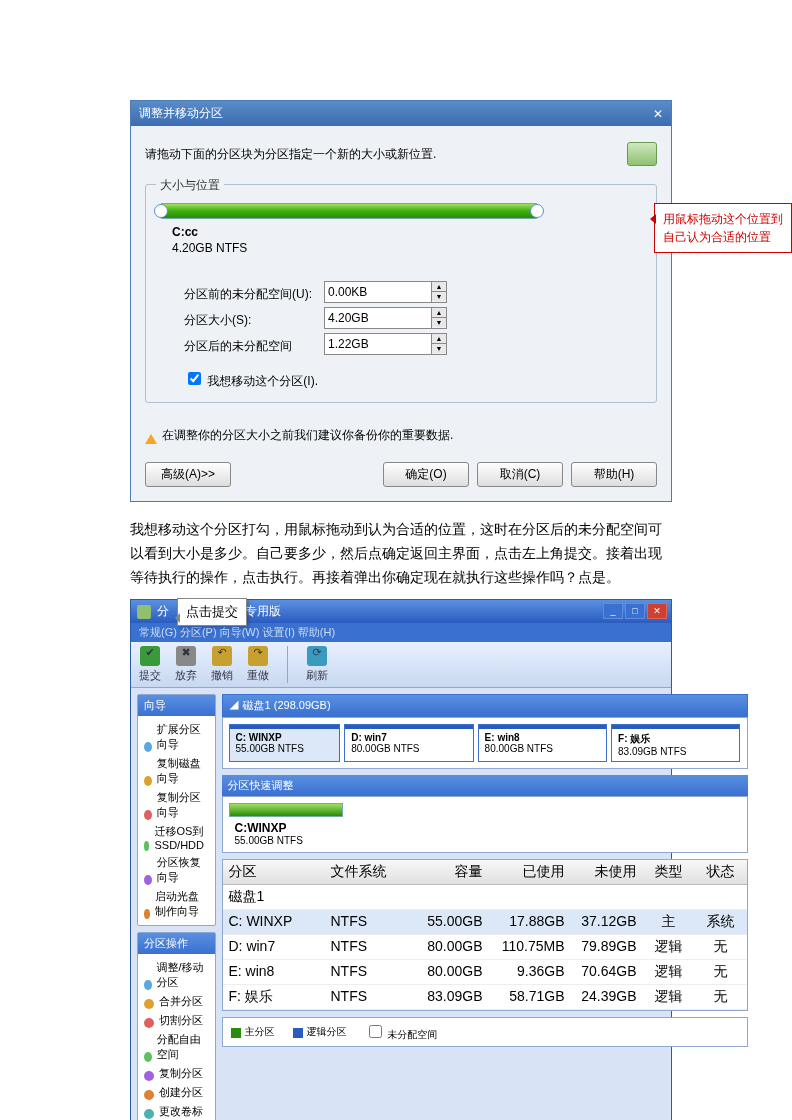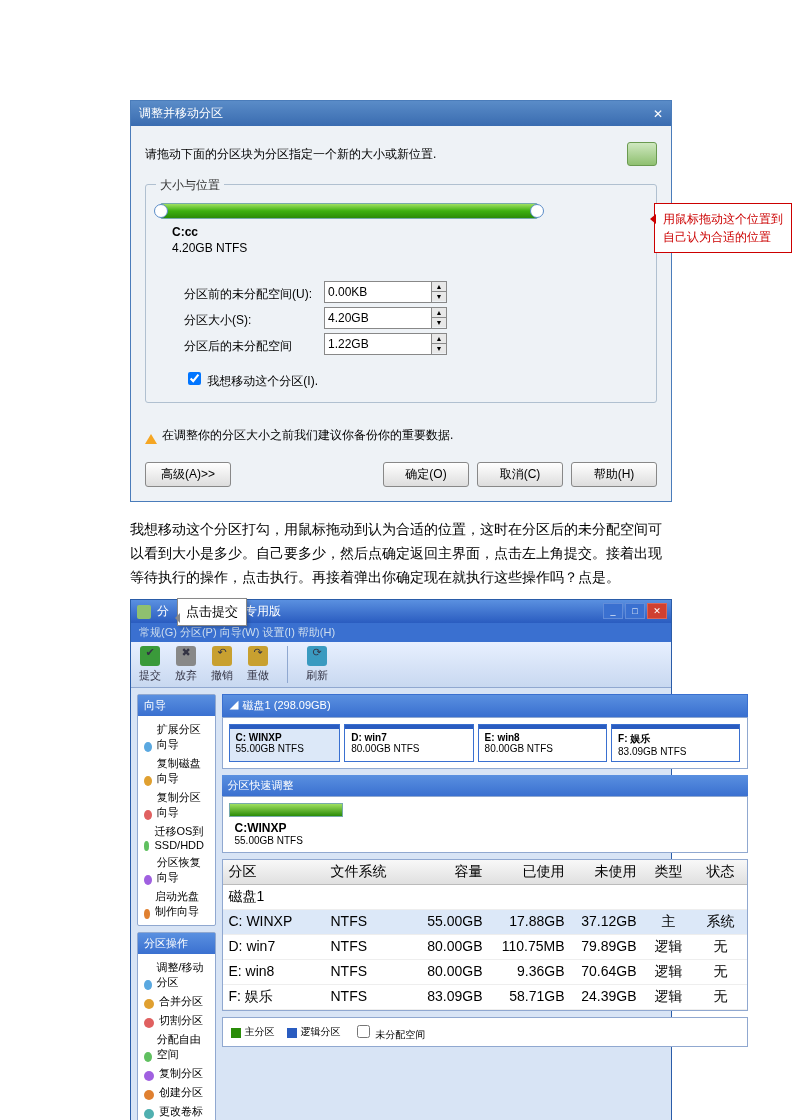--- a/index.html
+++ b/index.html
@@ -59,21 +59,21 @@
 .part b{display:block;font-size:10px}
 .quickh{background:linear-gradient(#5a90e0,#3a70d0);color:#fff;padding:3px 6px;font-size:11px}
 .quick{background:#fff;border:1px solid #90a8d0;padding:6px}
 .qbar{height:12px;background:linear-gradient(#9fe060,#2a8c08);width:22%;border:1px solid #7aa}
 .tbl{background:#fff;border:1px solid #90a8d0}
 .thead{display:flex;background:linear-gradient(#f8f8f8,#e0e0e0);border-bottom:1px solid #bbb;font-size:11px}
 .thead span,.trow span{padding:3px 6px;font-size:14px}
 .c1{width:90px}.c2{width:70px}.c3{width:70px;text-align:right}.c4{width:70px;text-align:right}.c5{width:60px;text-align:right}.c6{width:40px;text-align:center}.c7{width:40px;text-align:center}
 .trow{display:flex;border-bottom:1px solid #eee}
 .trow.sel{background:#dce8f8}
-.legend-row{background:#fff;border:1px solid #90a8d0;padding:4px 8px;display:flex;gap:12px;font-size:10px;align-items:center}
+.legend-row{background:#fff;border:1px solid #90a8d0;padding:4px 8px;display:flex;gap:18px;font-size:10px;align-items:center}
 .sq{width:10px;height:10px;display:inline-block;margin-right:4px;vertical-align:middle}
 </style>
 </head>
 <body>
 
 <div class="page">
 
 <div class="dlg">
   <div class="dlg-title">
     <span>调整并移动分区</span>

